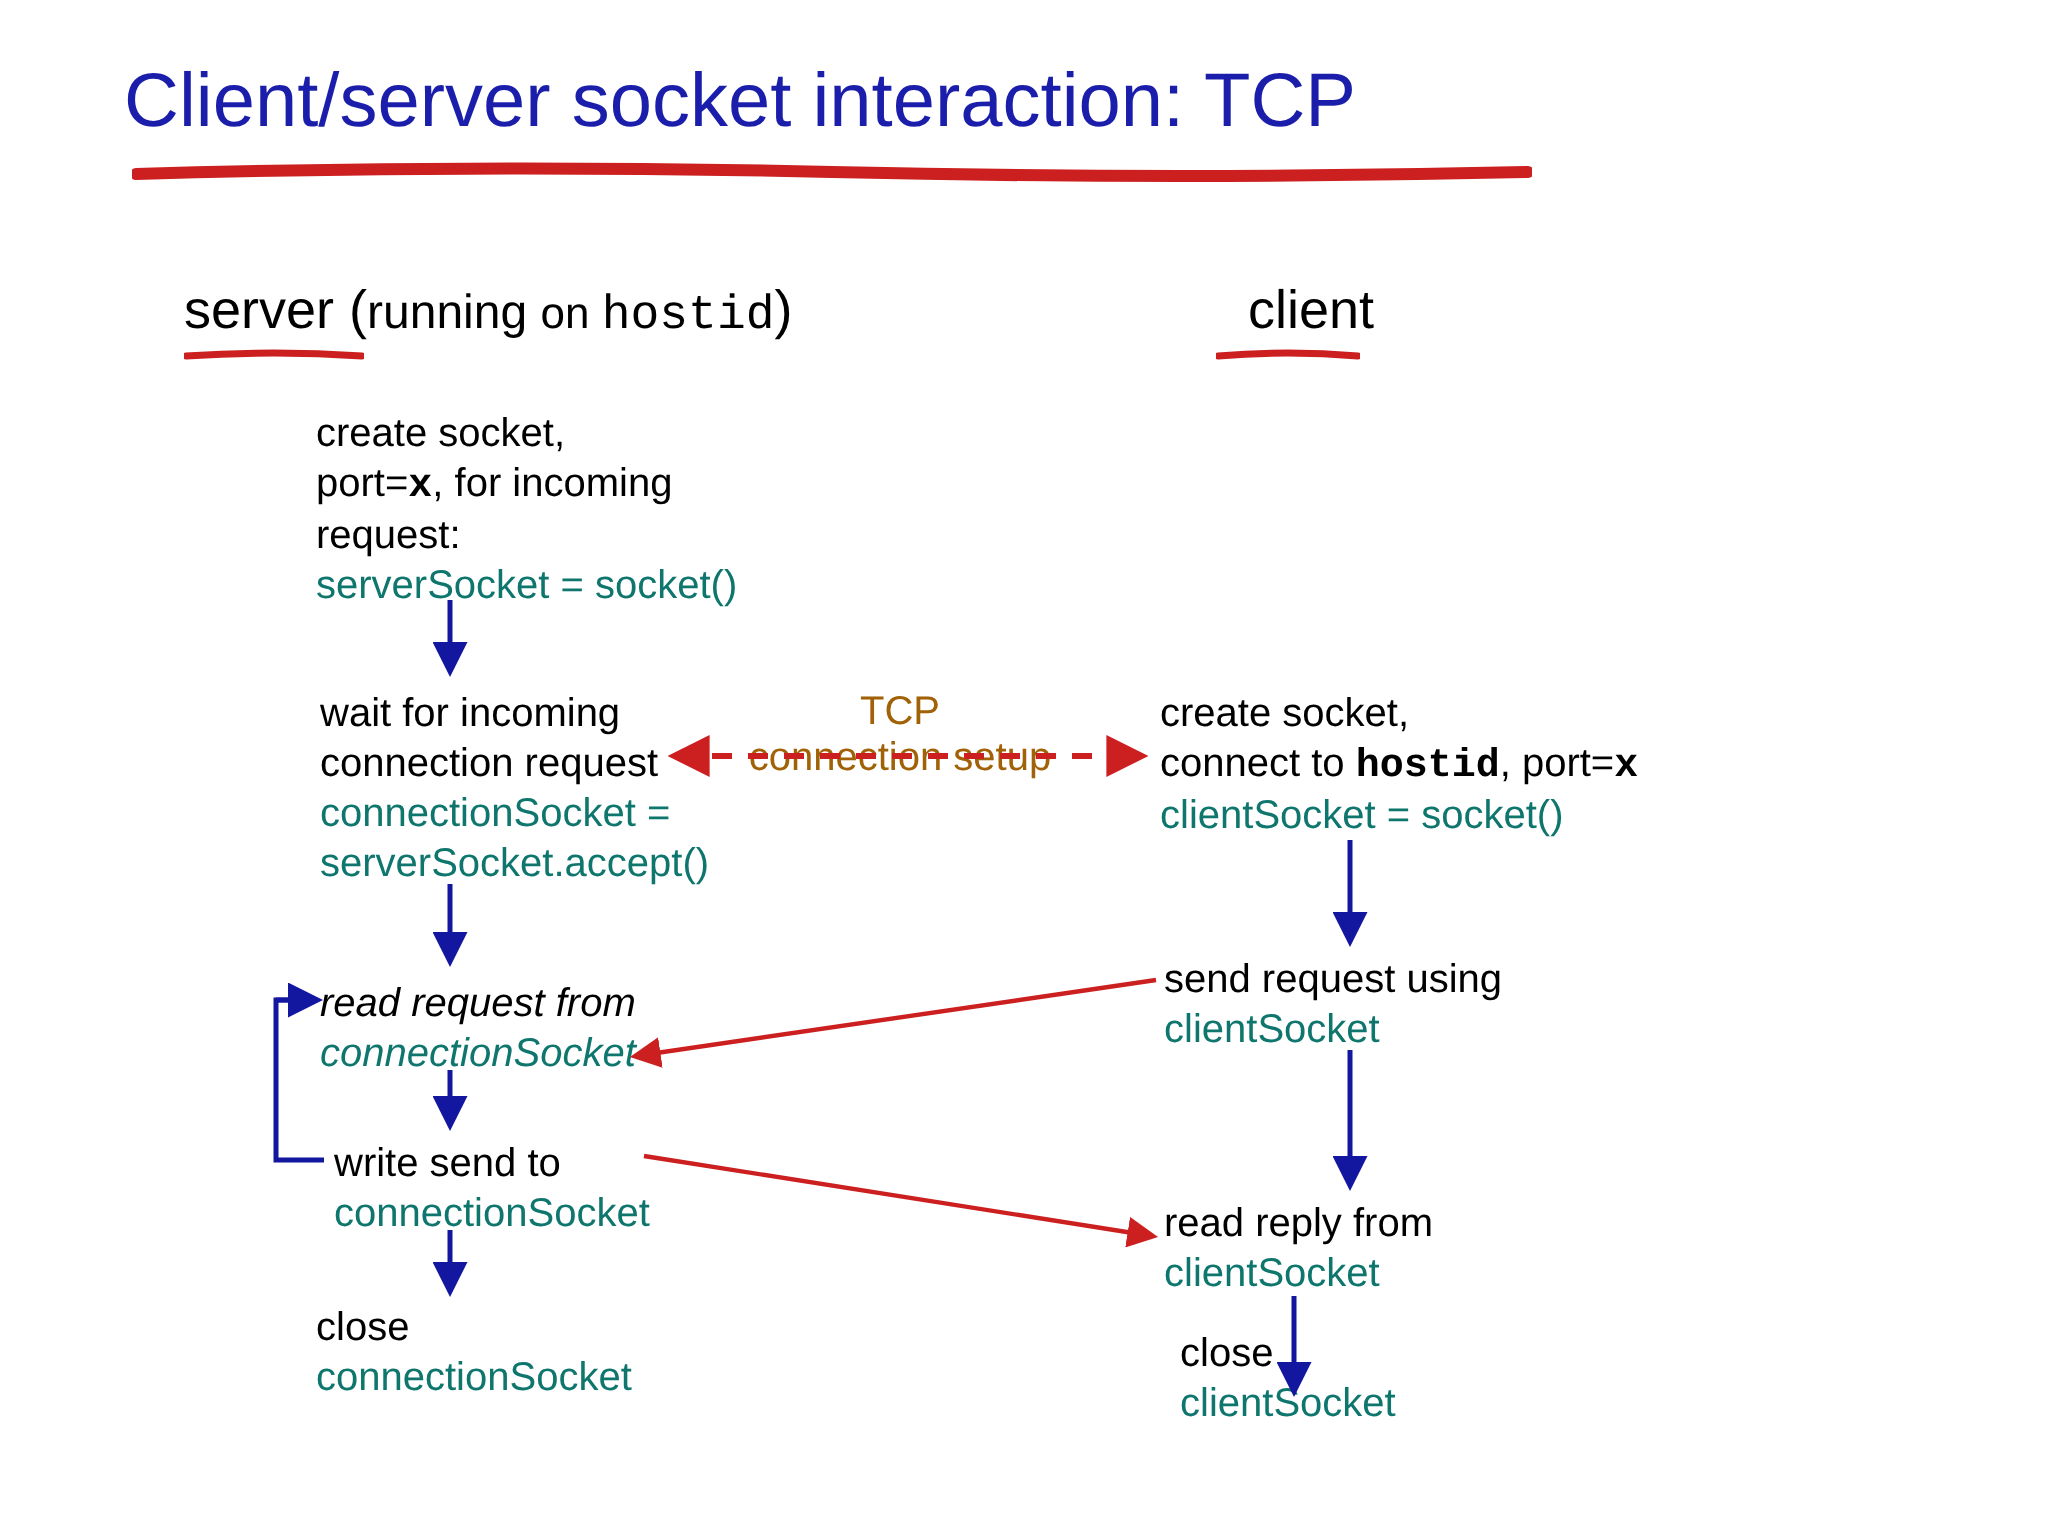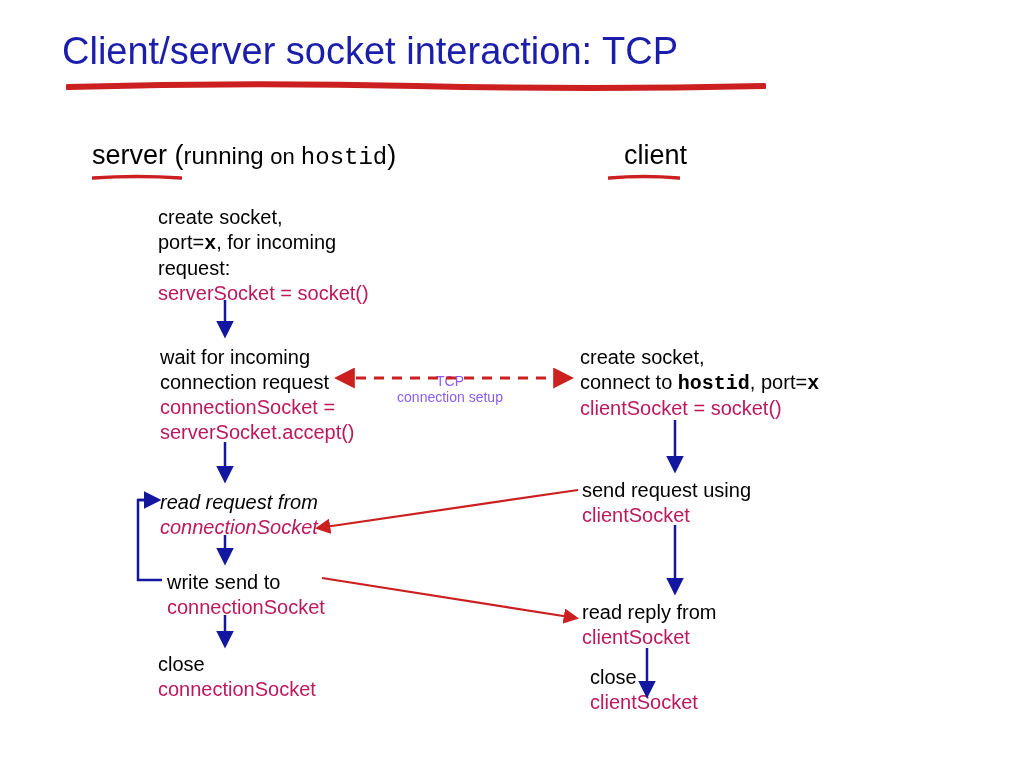--- a/index.html
+++ b/index.html
@@ -42,28 +42,27 @@
   .head-underline {
     position: absolute;
     height: 8px;
   }
   .step {
     position: absolute;
     font-size: 20px;
     line-height: 1.25;
   }
   .step .mono { font-family: "Courier New", monospace; font-weight: bold; }
-  .red { color: #be185d; }
+  .red { color: #0f766e; }
   .tcp-label {
     position: absolute;
-    font-size: 14px;
-    color: #8b5cf6;
+    font-size: 20px;
+    color: #a16207;
     text-align: center;
     line-height: 1.15;
-    margin-top: 28px;
   }
   svg.overlay {
     position: absolute;
     left: 0; top: 0;
     width: 1024px;
     height: 768px;
     pointer-events: none;
   }
 </style>
 </head>

